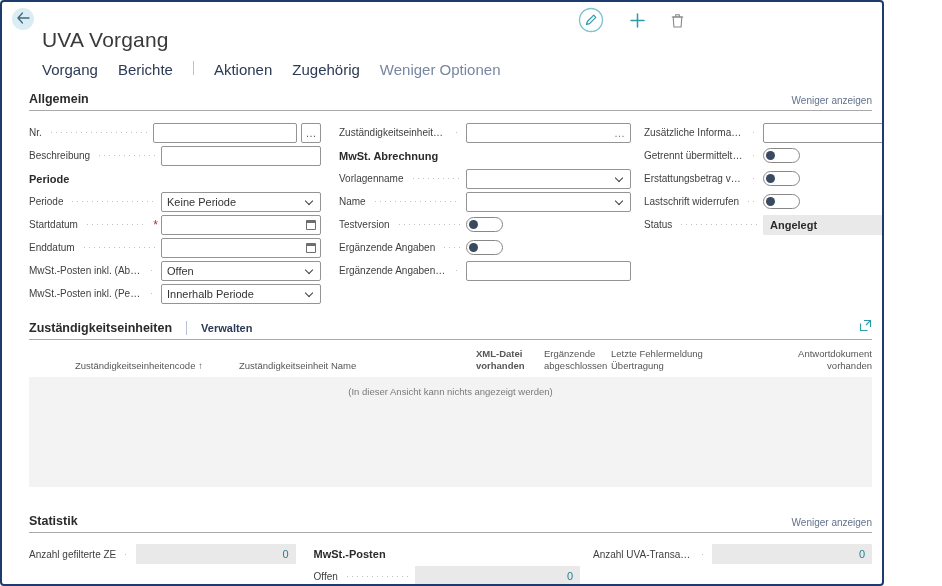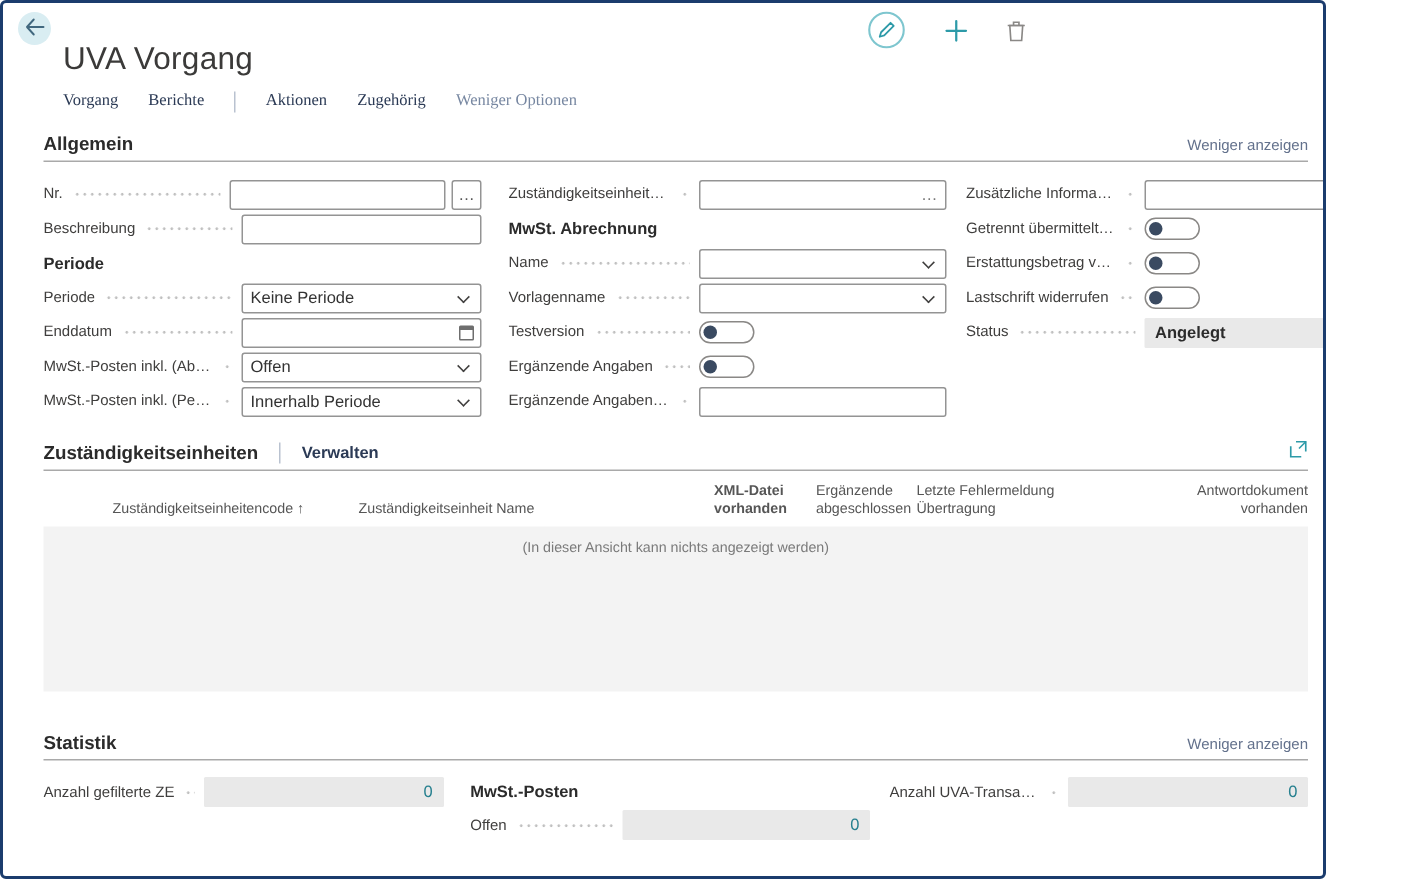--- a/index.html
+++ b/index.html
@@ -12,21 +12,21 @@
   
   .back-btn {
     position:absolute; left:10px; top:6px; width:22px; height:22px; border-radius:50%;
     background:#d9edf2; border:none; display:flex; align-items:center; justify-content:center;
     cursor:pointer; padding:0;
   }
   .top-actions { position:absolute; left:576px; top:5px; display:flex; align-items:center; gap:26px; }
   .icon-btn { background:none; border:none; padding:0; cursor:pointer; display:flex; align-items:center; }
   .page-title { margin:26px 0 0 40px; font-size:21px; font-weight:400; color:#3b3a39; letter-spacing:.2px; }
   
-  .menubar { display:flex; gap:20px; margin:9px 0 0 40px; font-size:11px; color:#2b3a55;font-family:Liberation Serif, serif; }
+  .menubar { display:flex; gap:20px; margin:9px 0 0 40px; font-size:15px; color:#2b3a55; }
   .menubar .mitem { cursor:pointer; }
   .vdiv { width:1px; height:14px; background:#b9c2d0; }
   .menubar .less { color:#7787a1; }
   
   .section { margin:0 10px 0 27px; }
   .sec-head { display:flex; align-items:flex-end; justify-content:space-between; }
   .sec-title { font-size:12.5px; font-weight:700; color:#2b2b2b; }
   .sec-link { font-size:10px; color:#63718c; cursor:pointer; }
   .sec-rule { border:none; border-top:1px solid #a9a9a9; margin:4px 0 0 0; }
   .sec-head-left { display:flex; align-items:center; gap:14px; }
@@ -159,20 +159,29 @@
           <span class="flabel">Periode</span>
           <span class="leader"></span>
           <span class="ctlwrap w160">
             <span class="ctl selectbox">
               <span class="sel-text">Keine Periode</span>
               <span class="chev"></span>
             </span>
           </span>
         </div>
         <div class="frow">
+          <span class="flabel">Startdatum</span>
+          <span class="leader"></span>
+          <span class="req">*</span>
+          <span class="ctlwrap w160">
+            <input class="ctl" value="" style="">
+            <span class="cal-icon"></span>
+          </span>
+        </div>
+        <div class="frow">
           <span class="flabel">Enddatum</span>
           <span class="leader"></span>
           <span class="ctlwrap w160">
             <input class="ctl" value="" style="">
             <span class="cal-icon"></span>
           </span>
         </div>
         <div class="frow">
           <span class="flabel">MwSt.-Posten inkl. (Abgeschl.)</span>
           <span class="leader"></span>
@@ -199,31 +208,31 @@
         <div class="frow">
           <span class="flabel">Zuständigkeitseinheitenfilter</span>
           <span class="leader"></span>
           <span class="ctlwrap w165">
             <input class="ctl" value="" style="">
             <span class="assist-inline">…</span>
           </span>
         </div>
         <div class="group-label">MwSt. Abrechnung</div>
         <div class="frow">
+          <span class="flabel">Vorlagenname</span>
+          <span class="leader"></span>
+          <span class="ctlwrap w165">
+            <span class="ctl selectbox">
+              <span class="sel-text"></span>
+              <span class="chev"></span>
+            </span>
+          </span>
+        </div>
+        <div class="frow">
           <span class="flabel">Name</span>
-          <span class="leader"></span>
-          <span class="ctlwrap w165">
-            <span class="ctl selectbox">
-              <span class="sel-text"></span>
-              <span class="chev"></span>
-            </span>
-          </span>
-        </div>
-        <div class="frow">
-          <span class="flabel">Vorlagenname</span>
           <span class="leader"></span>
           <span class="ctlwrap w165">
             <span class="ctl selectbox">
               <span class="sel-text"></span>
               <span class="chev"></span>
             </span>
           </span>
         </div>
         <div class="frow">
           <span class="flabel">Testversion</span>

